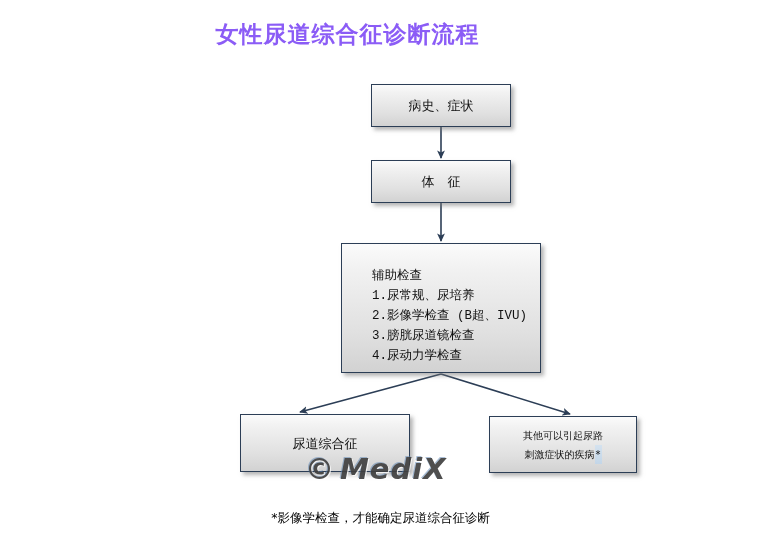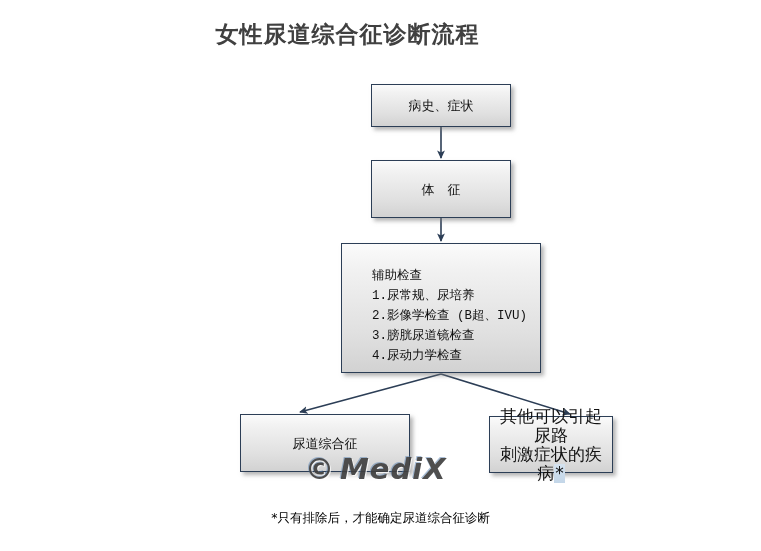--- a/index.html
+++ b/index.html
@@ -23,21 +23,21 @@
 
   
   .chart-title {
     position: absolute;
     left: 0;
     top: 20px;
     width: 695px;
     text-align: center;
     font-size: 23px;
     font-weight: bold;
-    color: #404040;
+    color: #8b5cf6;
     letter-spacing: 1px;
     line-height: 28px;
     white-space: nowrap;
   }
 
   
   .node {
     position: absolute;
     box-sizing: border-box;
     border: 1px solid #2c3e56;
@@ -61,24 +61,24 @@
   .node.list-node {
     padding: 22px 0 0 30px;
     text-align: left;
     font-family: Liberation Mono, monospace;
   }
   .node.center-node .node-text {
     text-align: center;
   }
 
   #node-history   { left: 371px; top: 84px;  width: 140px; height: 43px; }
-  #node-signs     { left: 371px; top: 160px; width: 140px; height: 58px; }
+  #node-signs     { left: 371px; top: 160px; width: 140px; height: 43px; }
   #node-exams     { left: 341px; top: 243px; width: 200px; height: 130px; font-size: 12.5px; line-height: 20px; }
   #node-syndrome  { left: 240px; top: 414px; width: 170px; height: 58px; }
-  #node-other     { left: 489px; top: 416px; width: 124px; height: 57px; font-size: 17px; line-height: 19px; justify-content: center; }
+  #node-other     { left: 489px; top: 416px; width: 148px; height: 57px; font-size: 10px; line-height: 19px; justify-content: center; }
 
   #node-other .node-text {
     display: block;
     width: 100%;
     text-align: center;
     padding: 0 6px;
     box-sizing: border-box;
   }
 
   .asterisk-mark {
@@ -176,19 +176,19 @@
 
   <div class="node center-node" id="node-syndrome">
     <span class="node-text">尿道综合征</span>
   </div>
 
   <div class="node center-node" id="node-other">
     <span class="node-text"><span>其他可以引起尿路
 刺激症状的疾病</span><span class="asterisk-mark">*</span></span>
   </div>
 
-  <div class="footnote">*只有排除后，才能确定尿道综合征诊断</div>
+  <div class="footnote">*影像学检查，才能确定尿道综合征诊断</div>
 
   <div class="watermark">
     <span class="wm-c">©</span><span>MediX</span>
   </div>
 
 </div>
 
 </body></html>

